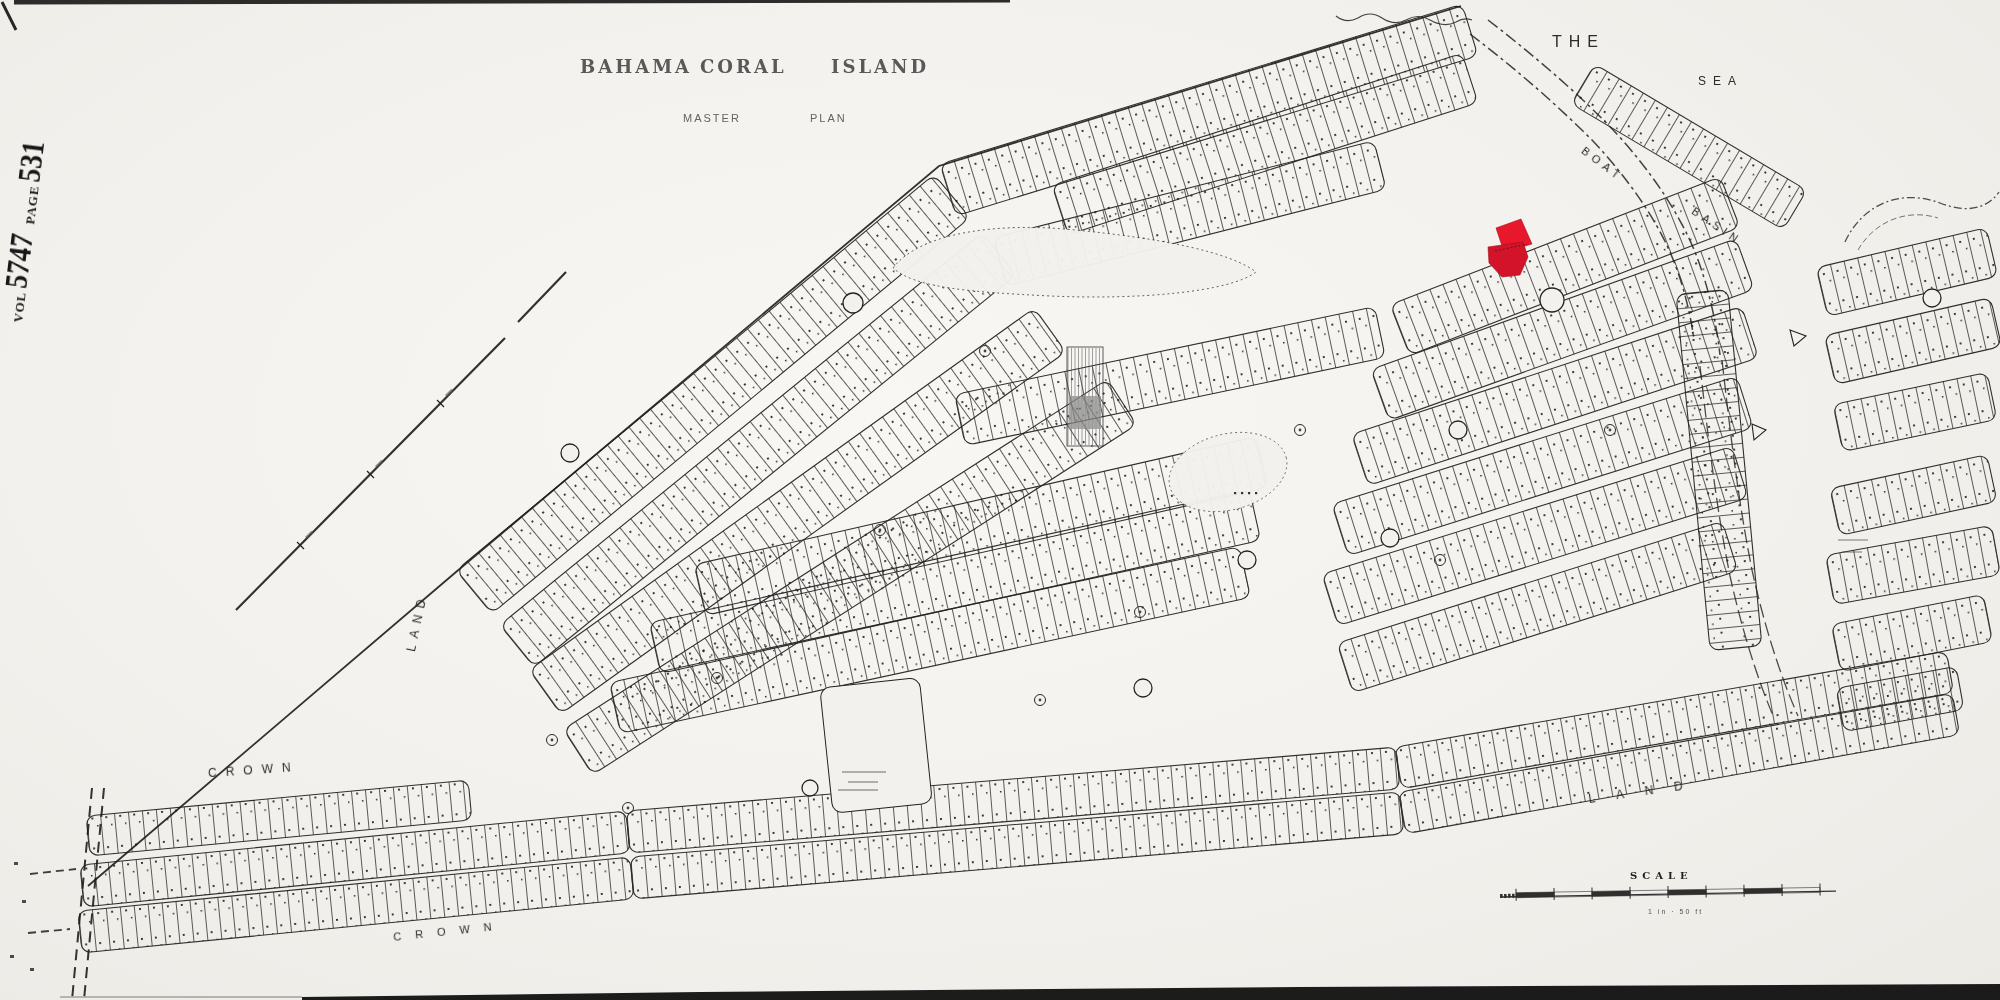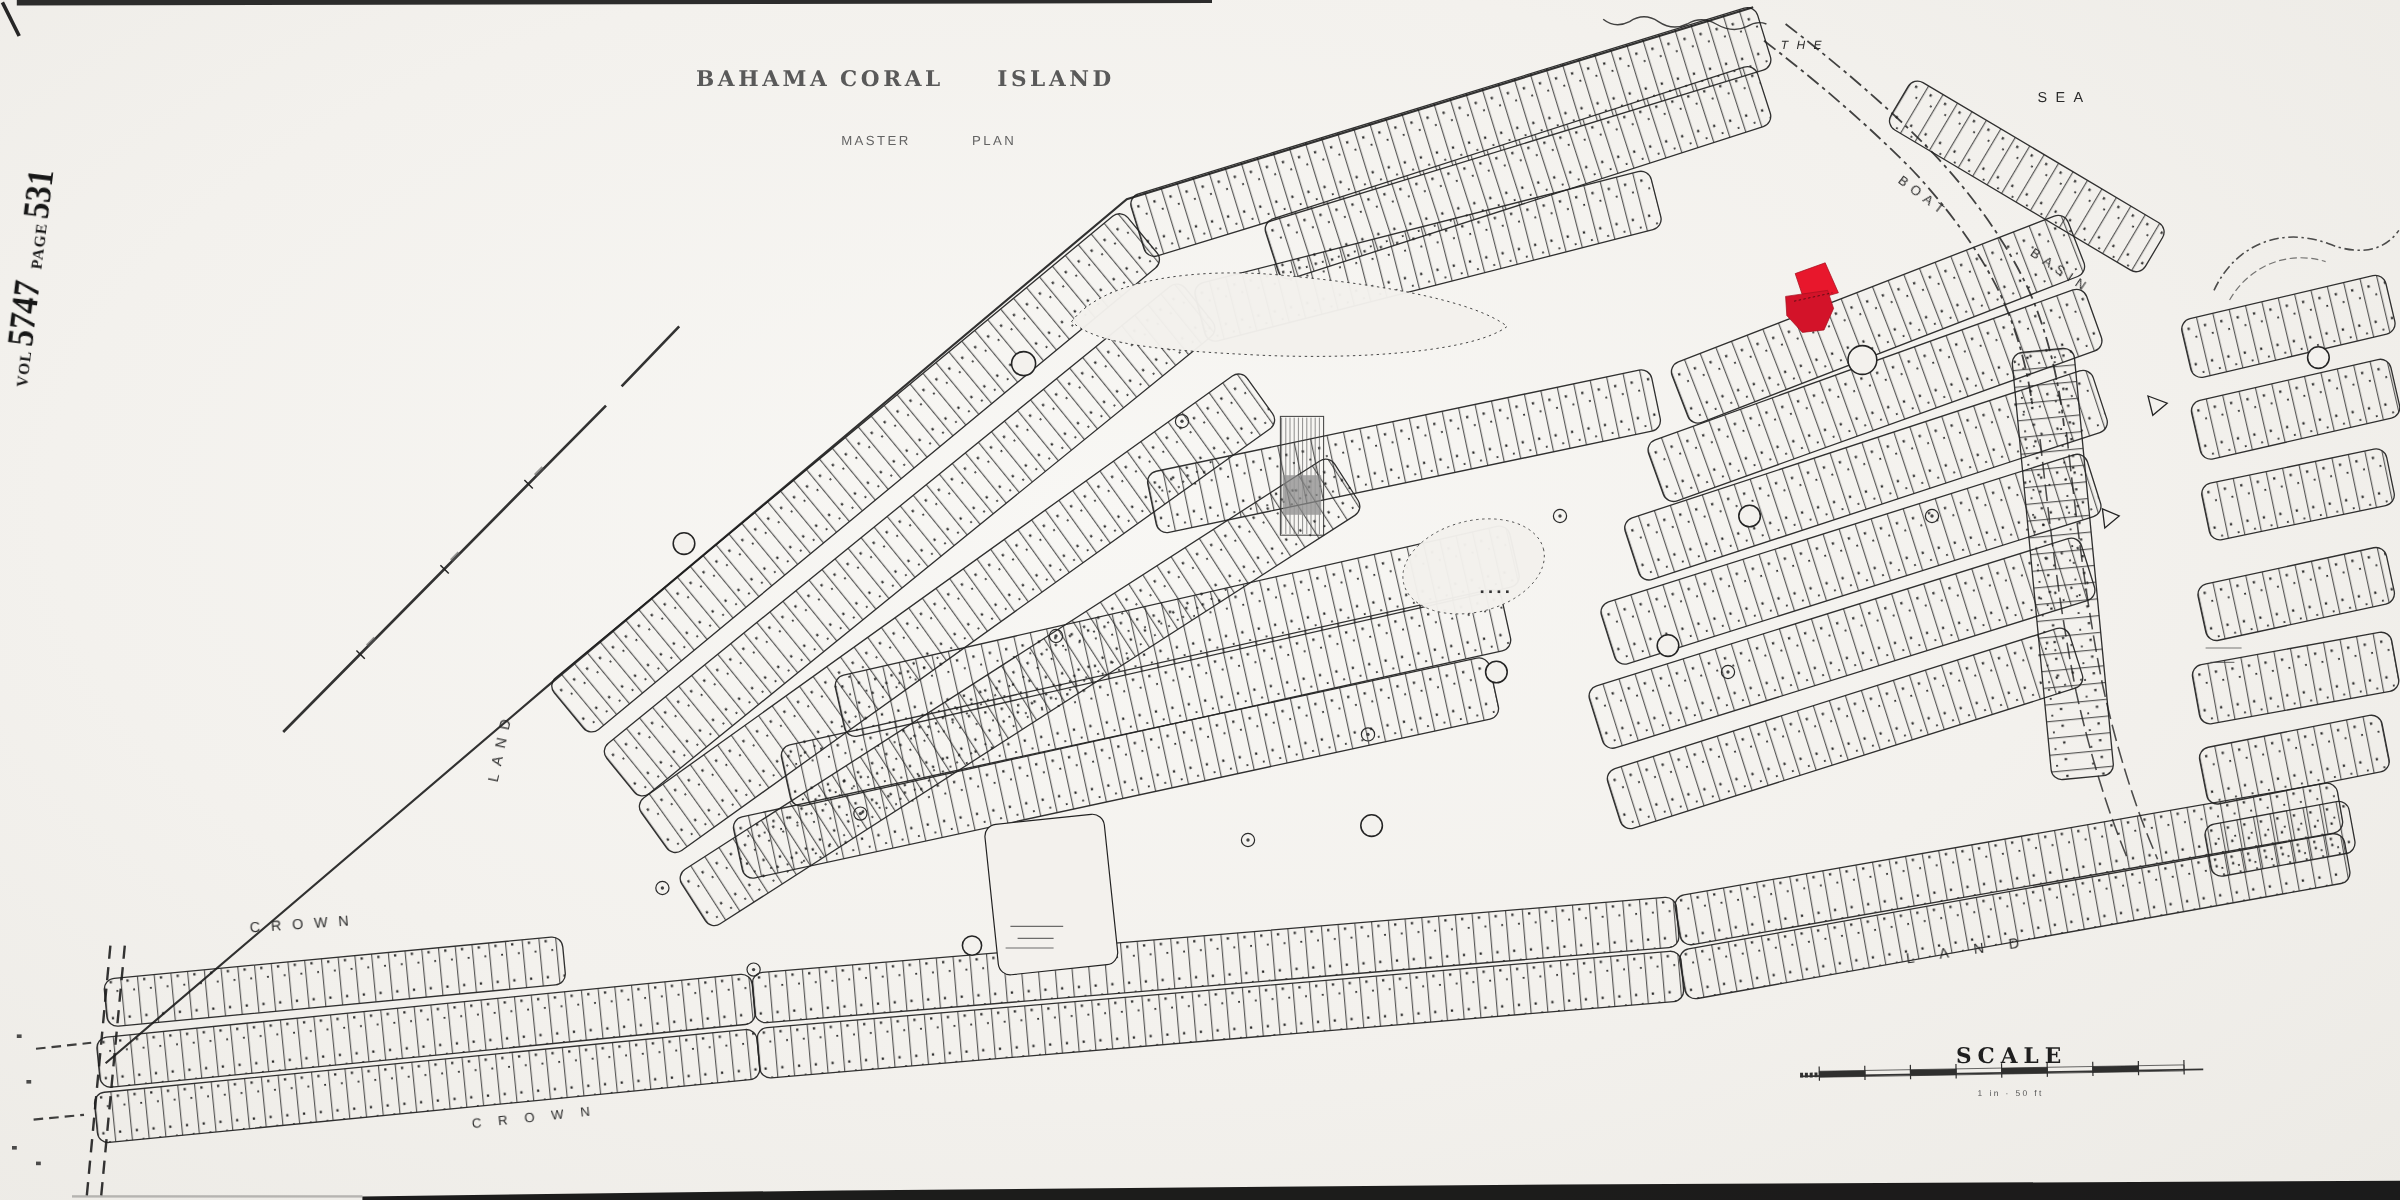--- a/index.html
+++ b/index.html
@@ -258,28 +258,28 @@
   <div class="lbl stamp">
     <span class="sm">VOL</span>
     <span class="lg">5747</span>
     <span class="sm">PAGE</span>
     <span class="lg">531</span>
   </div>
 
   <div class="lbl serifb t-word" style="left:580px;">BAHAMA</div>
   <div class="lbl serifb t-word" style="left:668px;margin-left:32px;">CORAL</div>
   <div class="lbl serifb t-word" style="left:831px;text-align:right;">ISLAND</div>
-  <div class="lbl t-sub" style="left:701px;">MASTER</div>
+  <div class="lbl t-sub" style="left:683px;">MASTER</div>
   <div class="lbl t-sub" style="left:775px;padding-left:35px;">PLAN</div>
 
-  <div class="lbl" style="left:1484px;top:33px;font-size:10px;letter-spacing:7px;font-style:italic;">THE</div>
+  <div class="lbl" style="left:1552px;top:33px;font-size:16px;letter-spacing:7px;">THE</div>
   <div class="lbl" style="left:1698px;top:74px;font-size:12px;letter-spacing:7px;">SEA</div>
   <div class="lbl" style="left:1578px;top:158px;font-size:11px;letter-spacing:5px;transform:rotate(37deg);">BOAT</div>
   <div class="lbl" style="left:1688px;top:220px;font-size:11px;letter-spacing:5px;transform:rotate(34deg);">BASIN</div>
   <div class="lbl" style="left:208px;top:763px;font-size:12px;letter-spacing:9px;transform:rotate(-4deg);">CROWN</div>
   <div class="lbl" style="left:404px;top:650px;font-size:12px;letter-spacing:7px;transform-origin:0 0;transform:rotate(-78deg);">LAND</div>
   <div class="lbl" style="left:393px;top:925px;font-size:11px;letter-spacing:14px;transform:rotate(-6deg);">CROWN</div>
   <div class="lbl" style="left:1588px;top:784px;font-size:12px;letter-spacing:21px;transform:rotate(-8deg);">LAND</div>
 
-  <div class="lbl serifb" style="left:1630px;top:870px;font-size:18px;letter-spacing:5px;color:#1f1f1f;">SCALE</div>
+  <div class="lbl serifb" style="left:1630px;top:870px;font-size:10px;letter-spacing:5px;color:#1f1f1f;">SCALE</div>
   <div class="lbl" style="left:1648px;top:908px;font-size:7px;letter-spacing:2px;color:#555;filter:blur(.45px);">1 in · 50 ft</div>
 
 </div>
 
 </body></html>

